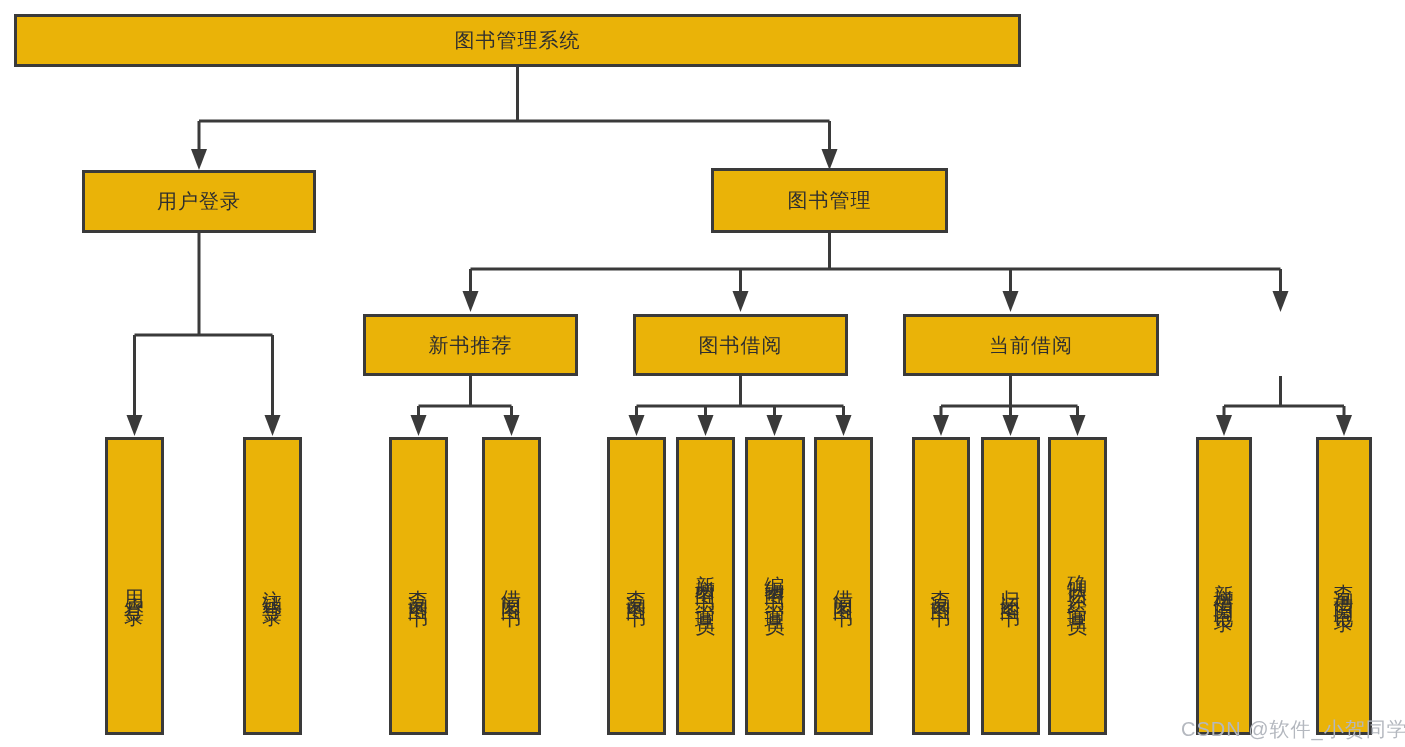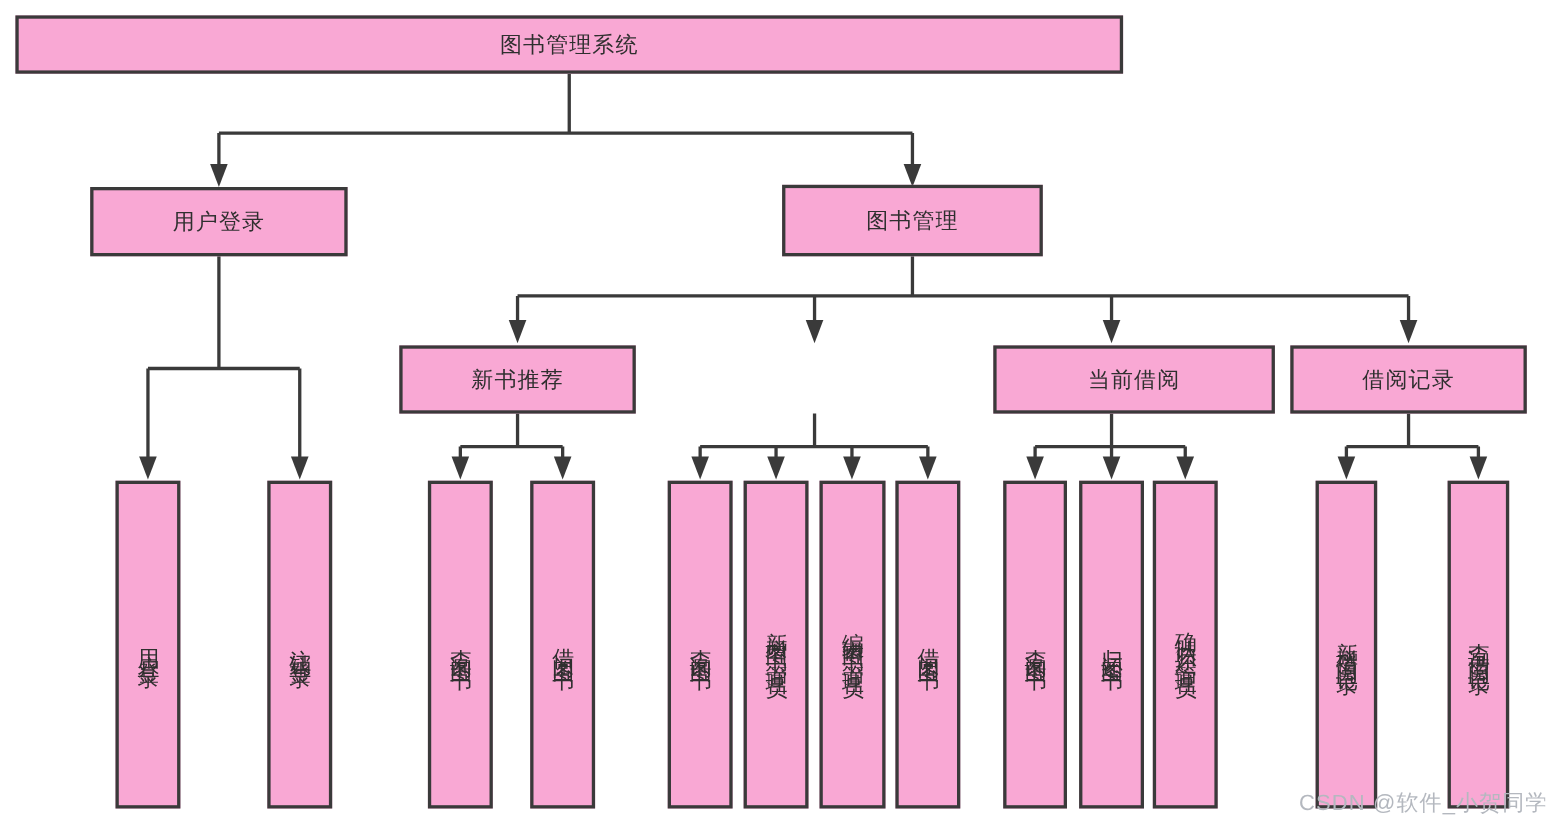--- a/index.html
+++ b/index.html
@@ -14,21 +14,21 @@
     width:1405px;height:747px;
     background:var(--background);
     font-family:"Liberation Sans","DejaVu Sans",sans-serif;
     overflow:hidden;
   }
   .connector-layer{position:absolute;left:0;top:0;width:1405px;height:747px;}
   .cline{stroke:var(--line);stroke-width:3;fill:none;}
   .ctri{fill:var(--line);stroke:none;}
   .node{
     position:absolute;box-sizing:border-box;
-    background:#f9a8d4;border:3px solid var(--line);
+    background:#eab308;border:3px solid var(--line);
     display:flex;align-items:center;justify-content:center;
     color:var(--text);font-size:20px;letter-spacing:1px;
     z-index:2;text-align:center;
   }
   .vnode{
     writing-mode:vertical-rl;
     text-orientation:mixed;
     letter-spacing:6px;
     font-size:20px;
     line-height:1;
@@ -80,22 +80,22 @@
     <polygon class="ctri" points="1216,415 1232,415 1224,436"></polygon>
     <polygon class="ctri" points="1336,415 1352,415 1344,436"></polygon>
   </svg>
 
   <div class="node" style="left:14px;top:14px;width:1007px;height:53px;">图书管理系统</div>
 
   <div class="node" style="left:82px;top:170px;width:234px;height:63px;">用户登录</div>
   <div class="node" style="left:711px;top:168px;width:237px;height:65px;">图书管理</div>
 
   <div class="node" style="left:363px;top:314px;width:215px;height:62px;">新书推荐</div>
+  <div class="node" style="left:633px;top:314px;width:215px;height:62px;">图书借阅</div>
   <div class="node" style="left:903px;top:314px;width:256px;height:62px;">当前借阅</div>
-  <div class="node" style="left:1173px;top:314px;width:215px;height:62px;">借阅记录</div>
 
   <div class="node vnode" style="left:105px;top:437px;width:59px;height:298px;">用户登录</div>
   <div class="node vnode" style="left:243px;top:437px;width:59px;height:298px;">注销登录</div>
 
   <div class="node vnode" style="left:389px;top:437px;width:59px;height:298px;">查询图书</div>
   <div class="node vnode" style="left:482px;top:437px;width:59px;height:298px;">借阅图书</div>
 
   <div class="node vnode" style="left:607px;top:437px;width:59px;height:298px;">查询图书</div>
   <div class="node vnode" style="left:676px;top:437px;width:59px;height:298px;">新增图书（管理员）</div>
   <div class="node vnode" style="left:745px;top:437px;width:60px;height:298px;">编辑图书（管理员）</div>

